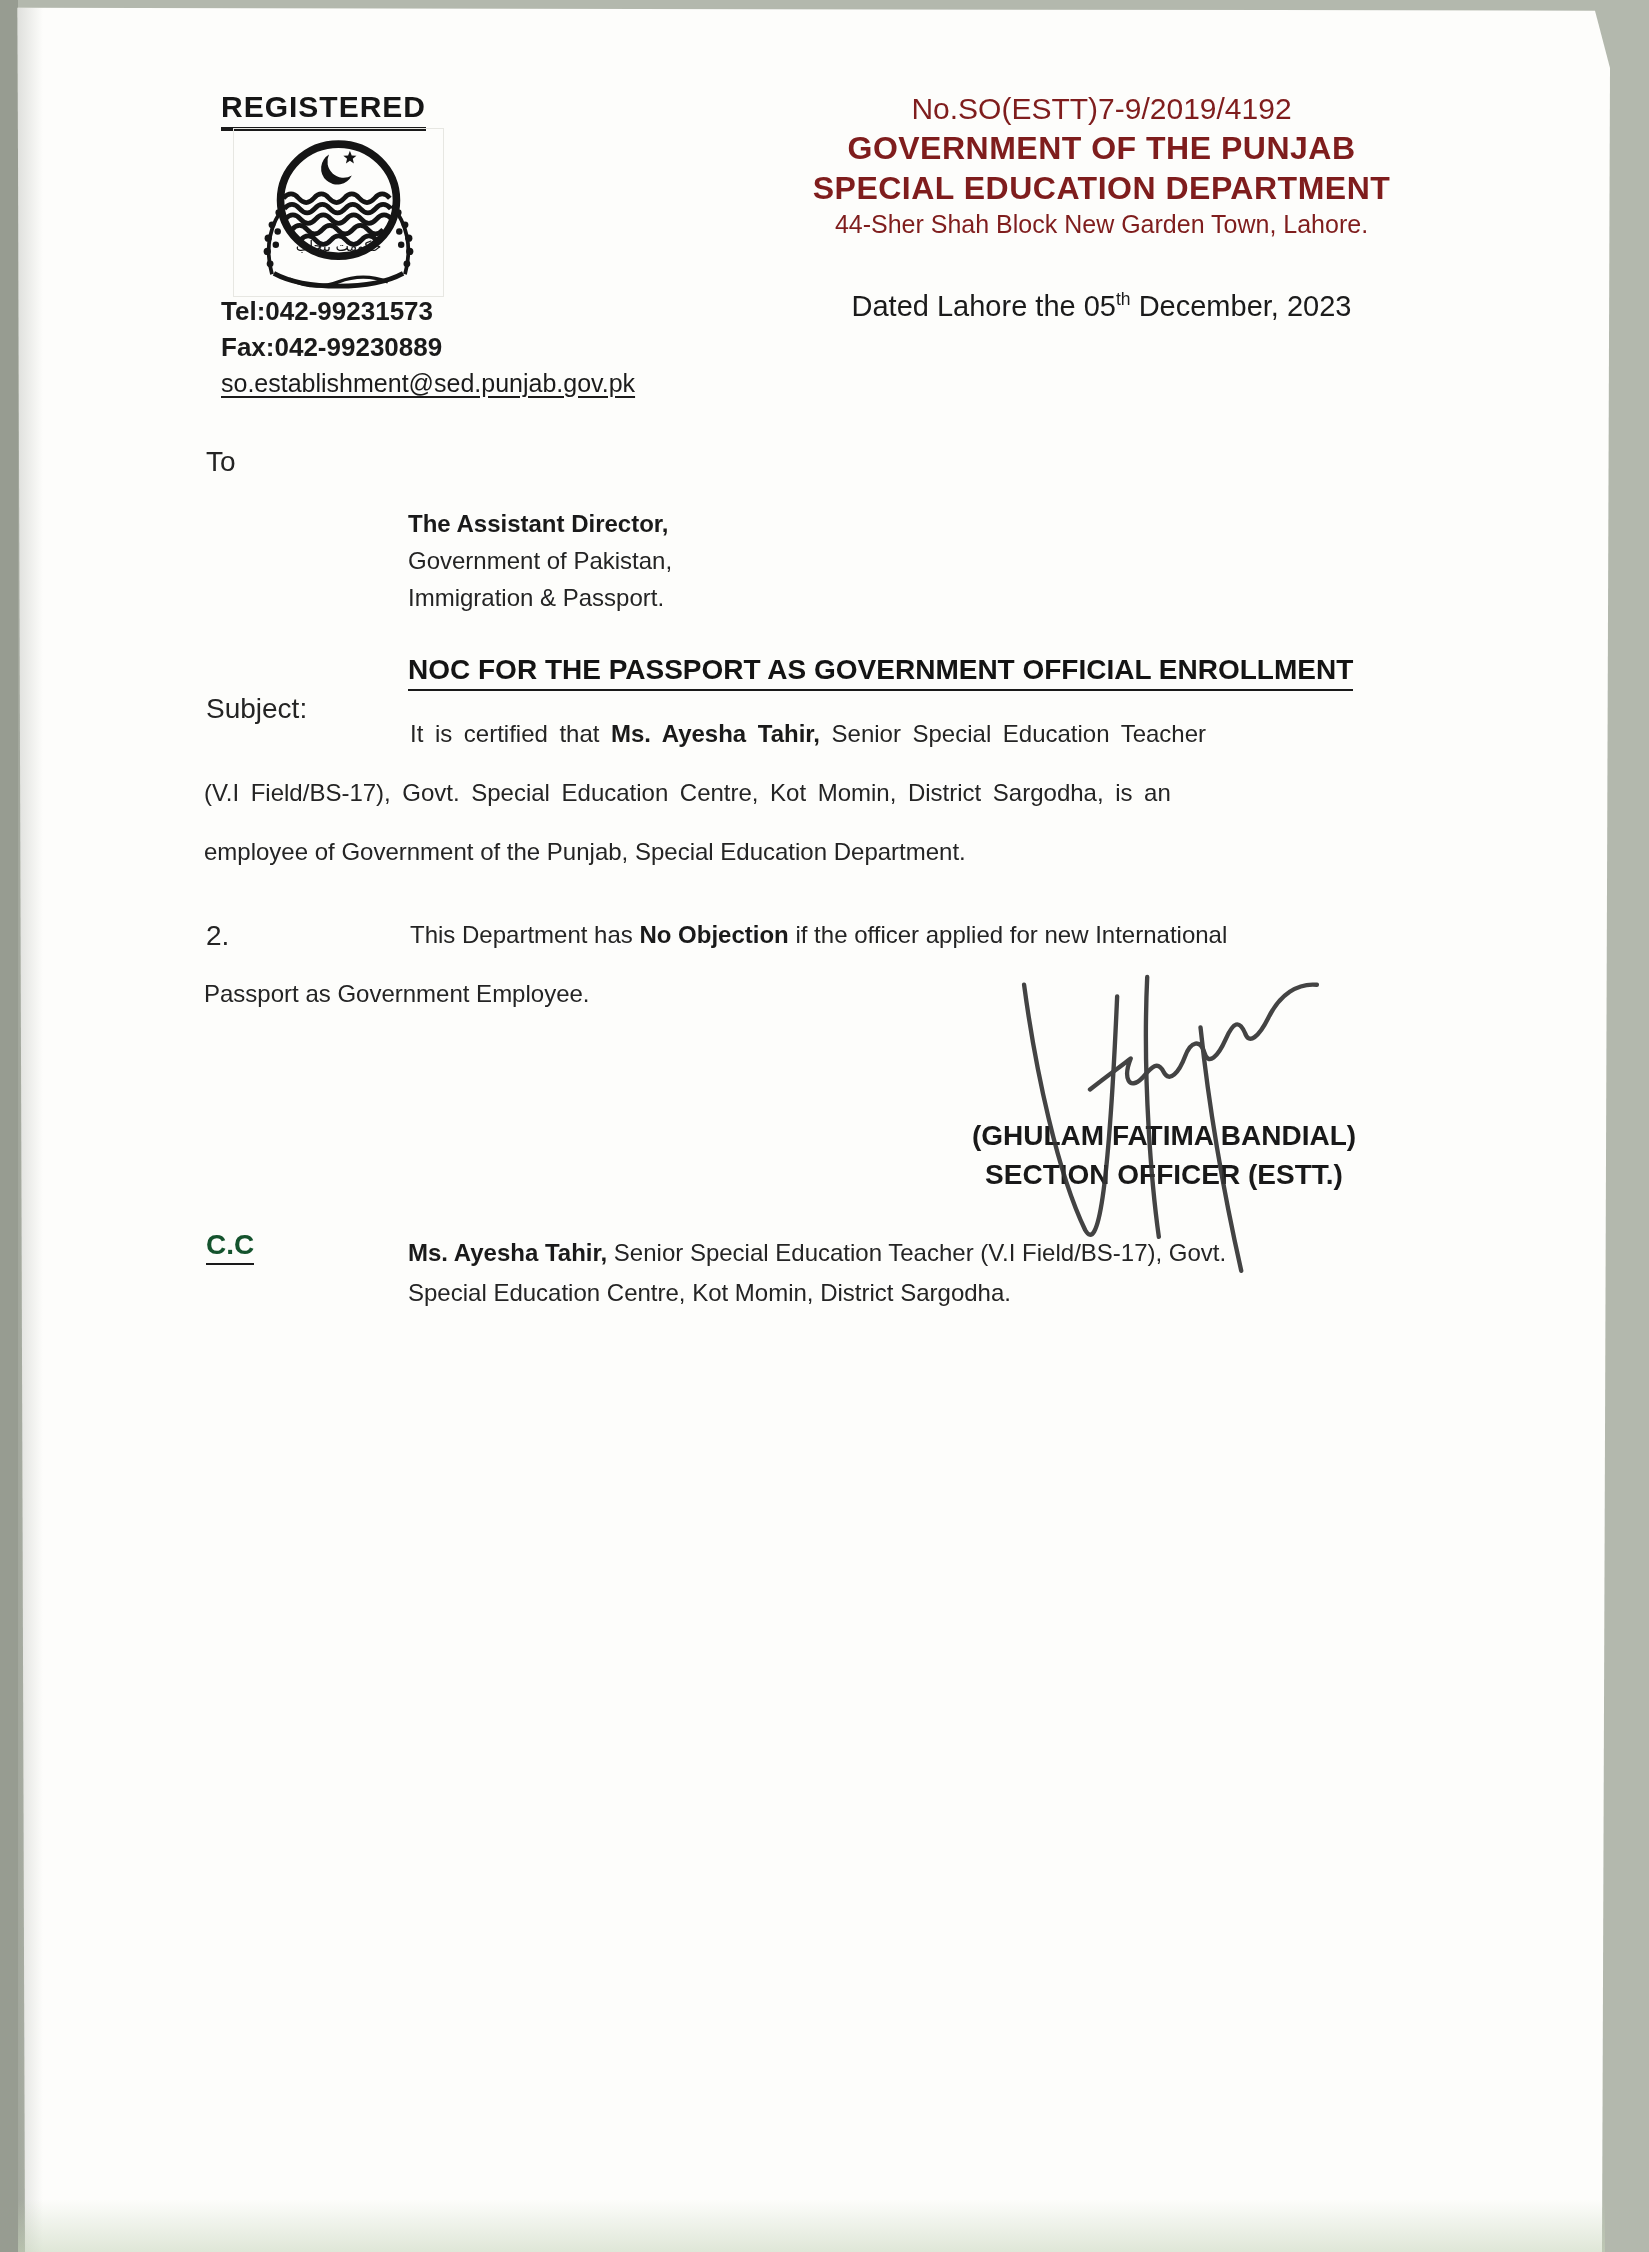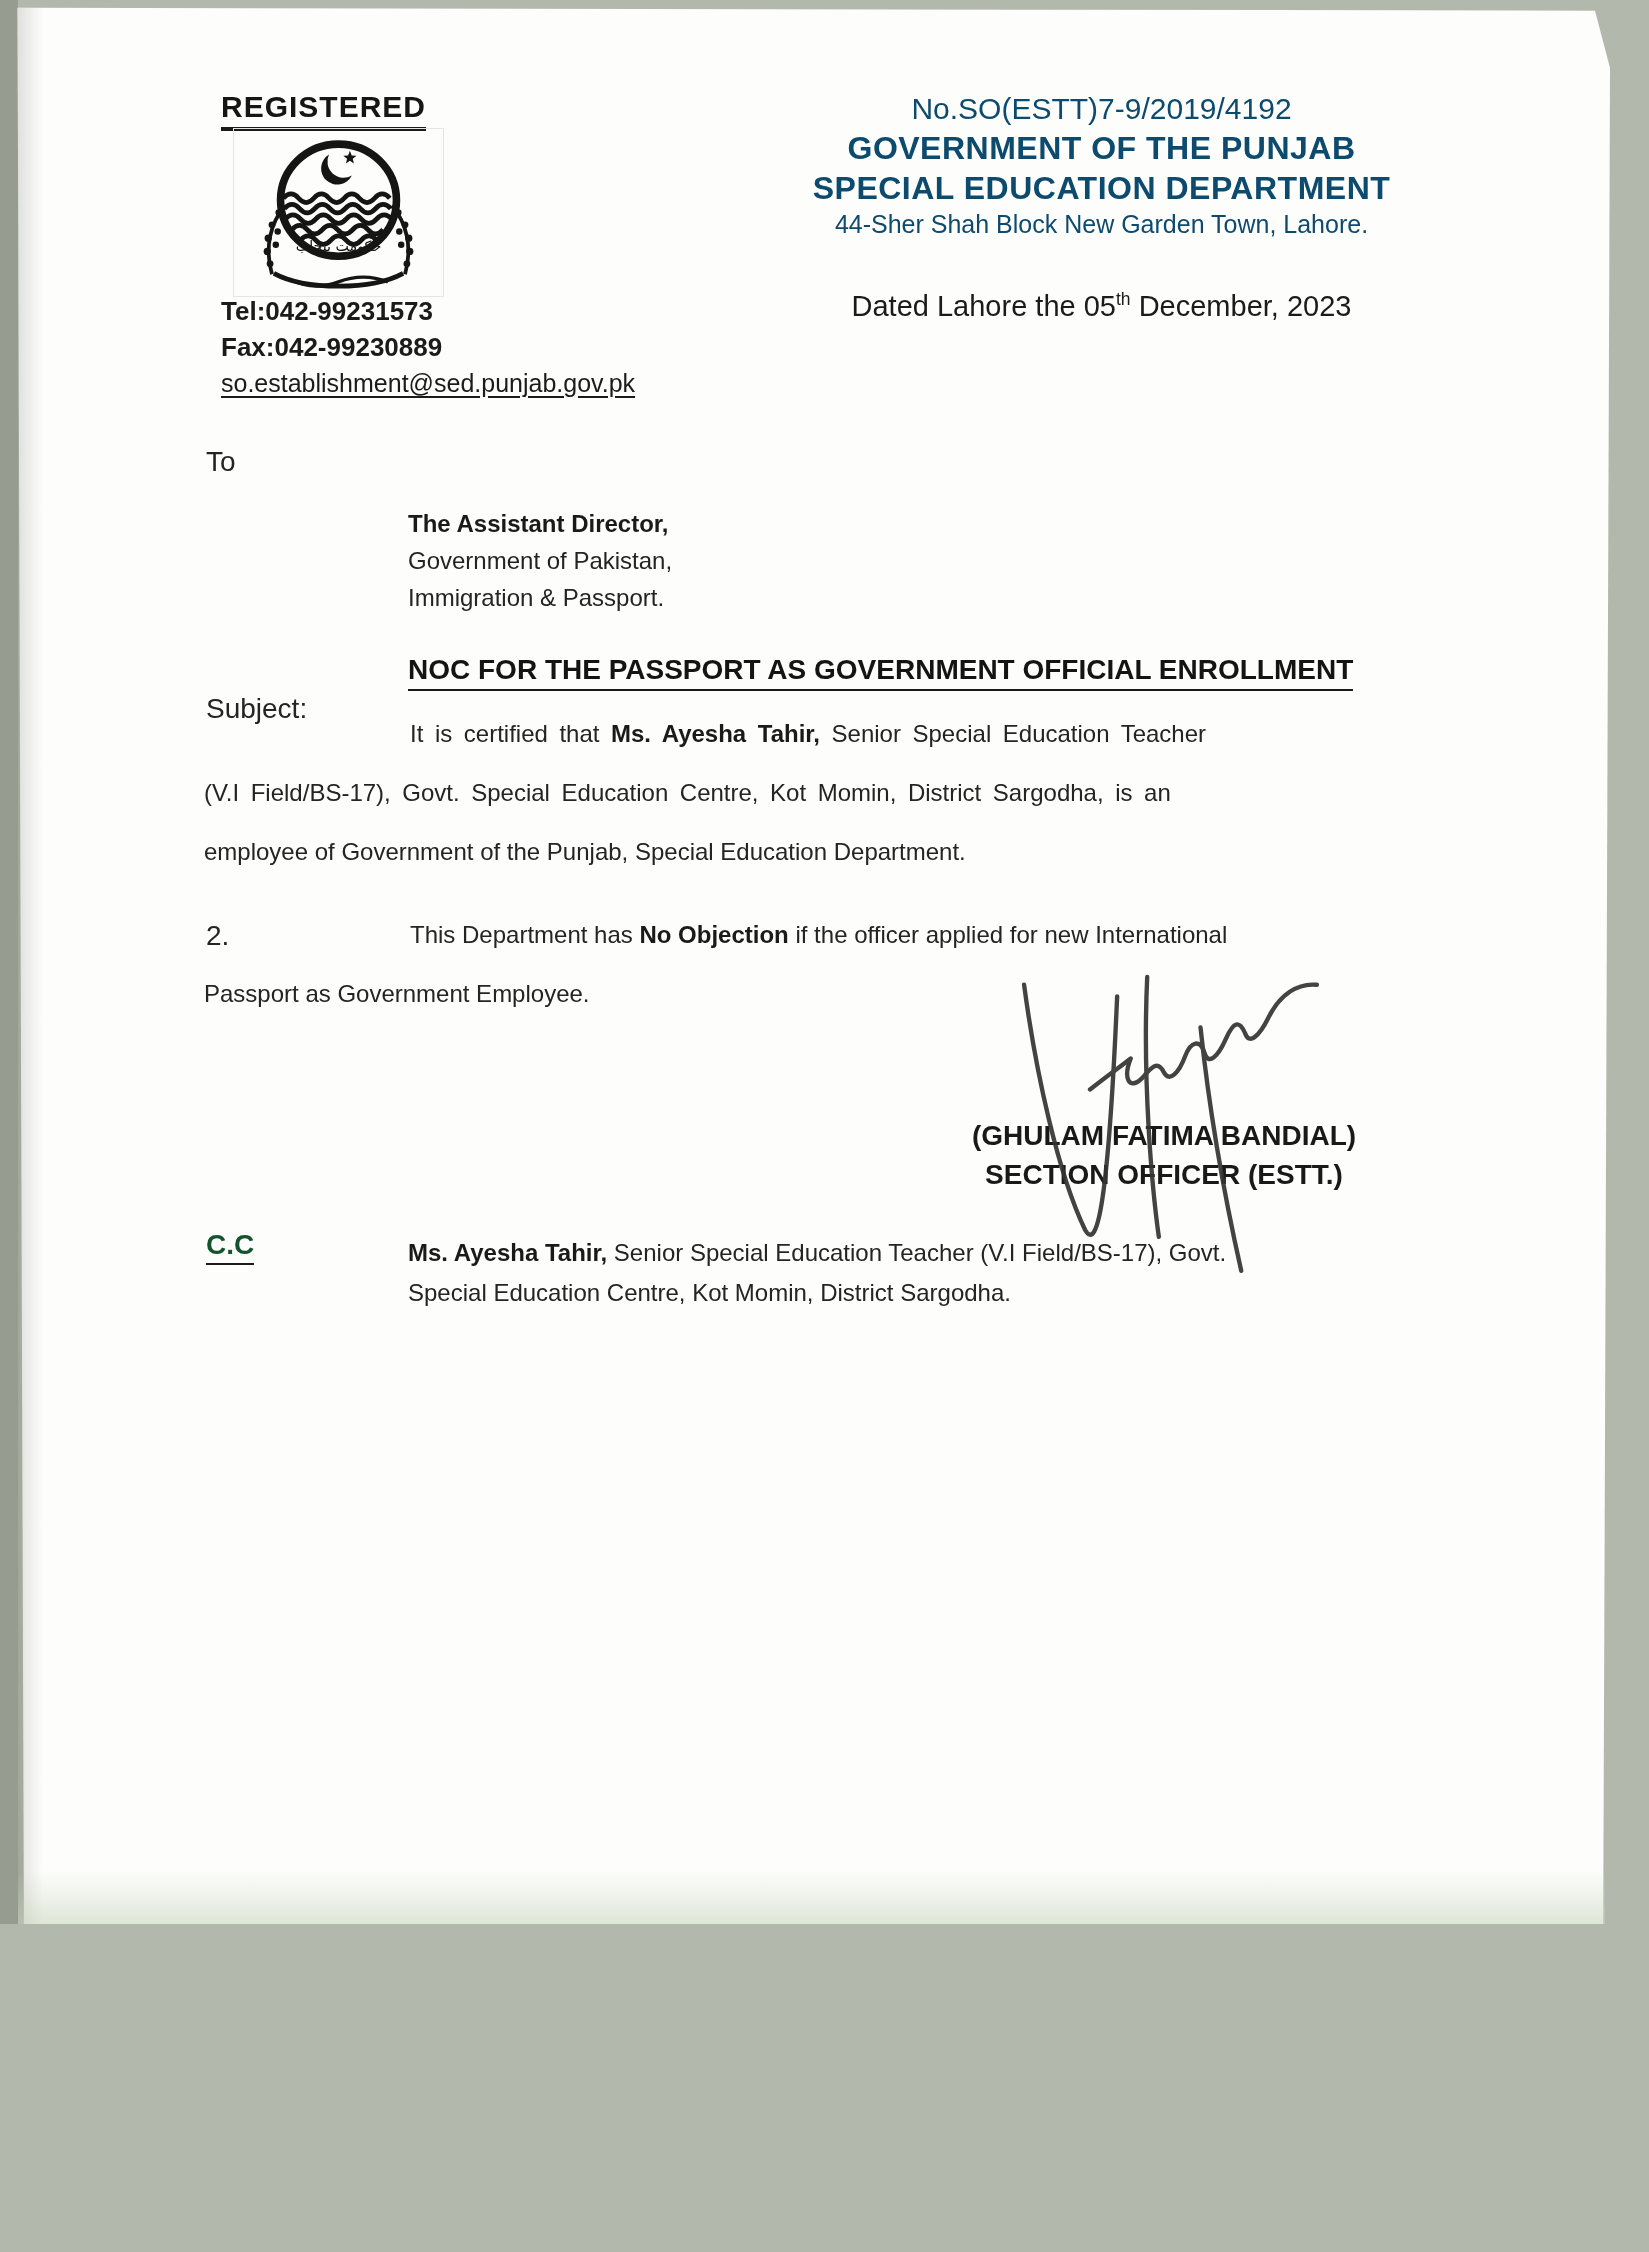--- a/index.html
+++ b/index.html
@@ -3,21 +3,21 @@
 <meta charset="utf-8">
 <style>
   html,body{margin:0;padding:0;}
   body{
     background:#b3b8ad;
     font-family:"Liberation Sans","DejaVu Sans",sans-serif;
     color:#1f1f1f;
   }
   #canvas{
     position:relative;
-    width:1650px;height:1924px;
+    width:1650px;height:2252px;
     background:#b3b8ad;
     overflow:hidden;
   }
   
   .left-strip{
     position:absolute;left:0;top:0;width:18.4px;height:2252px;
     background:#979c91;
   }
   .paper{
     position:absolute;inset:0;
@@ -50,21 +50,21 @@
   .tel{left:221px;top:296px;}
   .fax{left:221px;top:332px;}
   .email{
     left:221px;top:369px;
     font-size:25px;font-weight:400;text-decoration:underline;
     text-underline-offset:3.9px;color:#1b1b1b;
   }
 
   
   .head-right{
-    left:786px;top:89px;width:631px;text-align:center;color:#0c4a6e;
+    left:786px;top:89px;width:631px;text-align:center;color:#7f1d1d;
   }
   .ref-no{font-size:30px;line-height:39px;font-weight:400;}
   .govt{font-size:32px;line-height:40px;font-weight:700;letter-spacing:0.5px;}
   .dept{font-size:32px;line-height:40px;font-weight:700;letter-spacing:0.5px;}
   .addr{font-size:25px;line-height:32px;font-weight:400;}
   .date-line{
     left:786px;top:290px;width:631px;text-align:center;
     font-size:29px;color:#1b1b1b;
   }
   .date-line sup{font-size:17.5px;line-height:0;}

